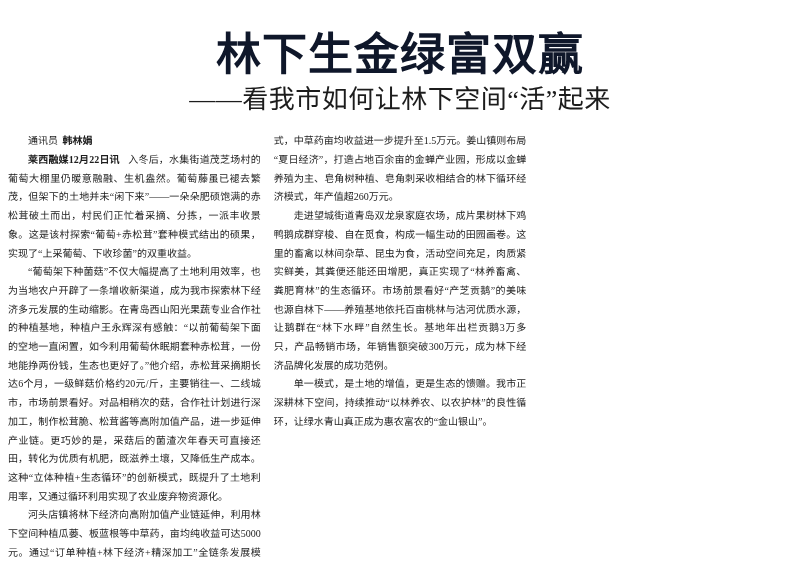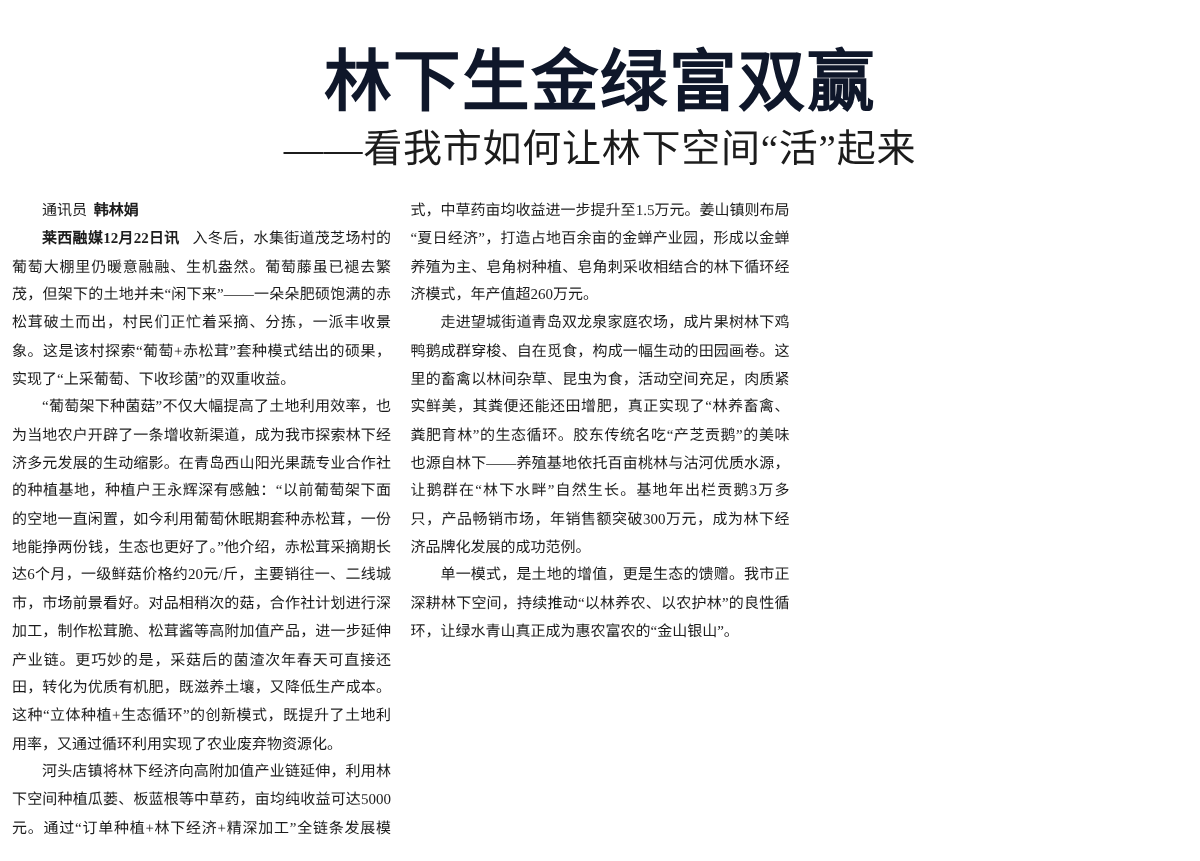--- a/index.html
+++ b/index.html
@@ -72,18 +72,18 @@
 
     <p class="byline"><span>通讯员</span><span class="bold byline-name">韩林娟</span></p>
 
     <p class="para"><span class="bold">莱西融媒12月22日讯</span><span class="lead-text">入冬后，水集街道茂芝场村的葡萄大棚里仍暖意融融、生机盎然。葡萄藤虽已褪去繁茂，但架下的土地并未“闲下来”——一朵朵肥硕饱满的赤松茸破土而出，村民们正忙着采摘、分拣，一派丰收景象。这是该村探索“葡萄+赤松茸”套种模式结出的硕果，实现了“上采葡萄、下收珍菌”的双重收益。</span></p>
 
     <p class="para">“葡萄架下种菌菇”不仅大幅提高了土地利用效率，也为当地农户开辟了一条增收新渠道，成为我市探索林下经济多元发展的生动缩影。在青岛西山阳光果蔬专业合作社的种植基地，种植户王永辉深有感触：“以前葡萄架下面的空地一直闲置，如今利用葡萄休眠期套种赤松茸，一份地能挣两份钱，生态也更好了。”他介绍，赤松茸采摘期长达6个月，一级鲜菇价格约20元/斤，主要销往一、二线城市，市场前景看好。对品相稍次的菇，合作社计划进行深加工，制作松茸脆、松茸酱等高附加值产品，进一步延伸产业链。更巧妙的是，采菇后的菌渣次年春天可直接还田，转化为优质有机肥，既滋养土壤，又降低生产成本。这种“立体种植+生态循环”的创新模式，既提升了土地利用率，又通过循环利用实现了农业废弃物资源化。</p>
 
 
     <p class="para">河头店镇将林下经济向高附加值产业链延伸，利用林下空间种植瓜蒌、板蓝根等中草药，亩均纯收益可达5000元。通过“订单种植+林下经济+精深加工”全链条发展模式，中草药亩均收益进一步提升至1.5万元。姜山镇则布局“夏日经济”，打造占地百余亩的金蝉产业园，形成以金蝉养殖为主、皂角树种植、皂角刺采收相结合的林下循环经济模式，年产值超260万元。</p>
 
-    <p class="para">走进望城街道青岛双龙泉家庭农场，成片果树林下鸡鸭鹅成群穿梭、自在觅食，构成一幅生动的田园画卷。这里的畜禽以林间杂草、昆虫为食，活动空间充足，肉质紧实鲜美，其粪便还能还田增肥，真正实现了“林养畜禽、粪肥育林”的生态循环。胶东传统名吃“产芝贡鹅”的美味也源自林下——养殖基地依托百亩桃林与沽河优质水源，让鹅群在“林下水畔”自然生长。基地年出栏贡鹅3万多只，产品畅销市场，年销售额突破300万元，成为林下经济品牌化发展的成功范例。</p>
+    <p class="para">走进望城街道青岛双龙泉家庭农场，成片果树林下鸡鸭鹅成群穿梭、自在觅食，构成一幅生动的田园画卷。这里的畜禽以林间杂草、昆虫为食，活动空间充足，肉质紧实鲜美，其粪便还能还田增肥，真正实现了“林养畜禽、粪肥育林”的生态循环。市场前景看好“产芝贡鹅”的美味也源自林下——养殖基地依托百亩桃林与沽河优质水源，让鹅群在“林下水畔”自然生长。基地年出栏贡鹅3万多只，产品畅销市场，年销售额突破300万元，成为林下经济品牌化发展的成功范例。</p>
 
     <p class="para">单一模式，是土地的增值，更是生态的馈赠。我市正深耕林下空间，持续推动“以林养农、以农护林”的良性循环，让绿水青山真正成为惠农富农的“金山银山”。</p>
 
   </div>
 </div>
 
 </body></html>

